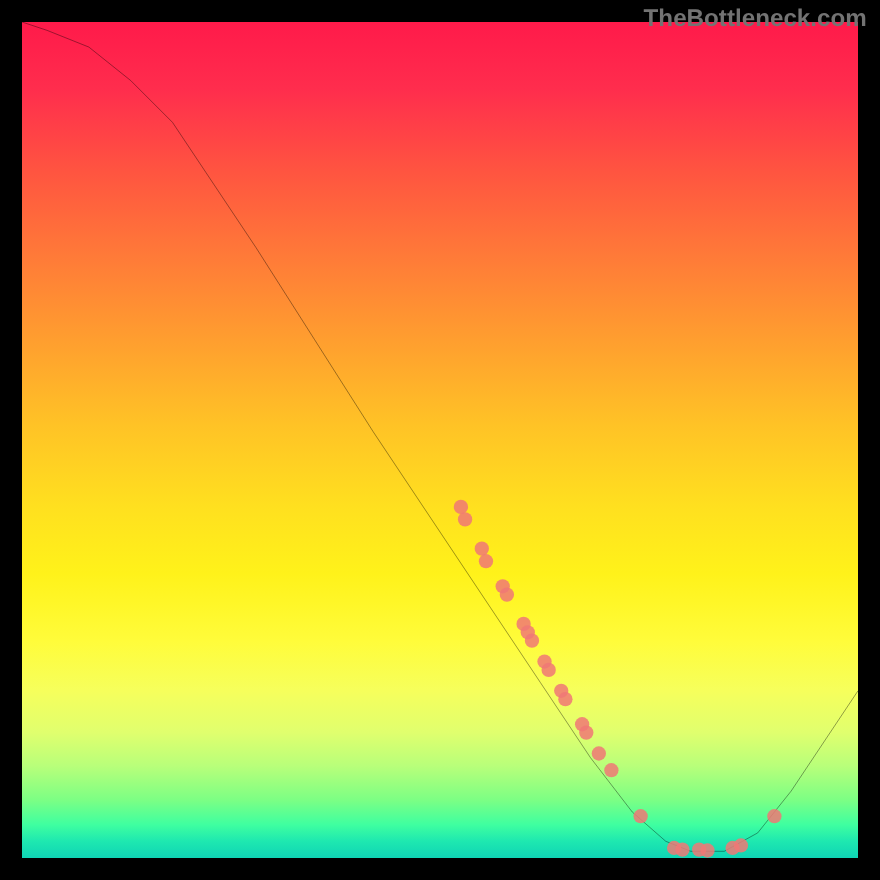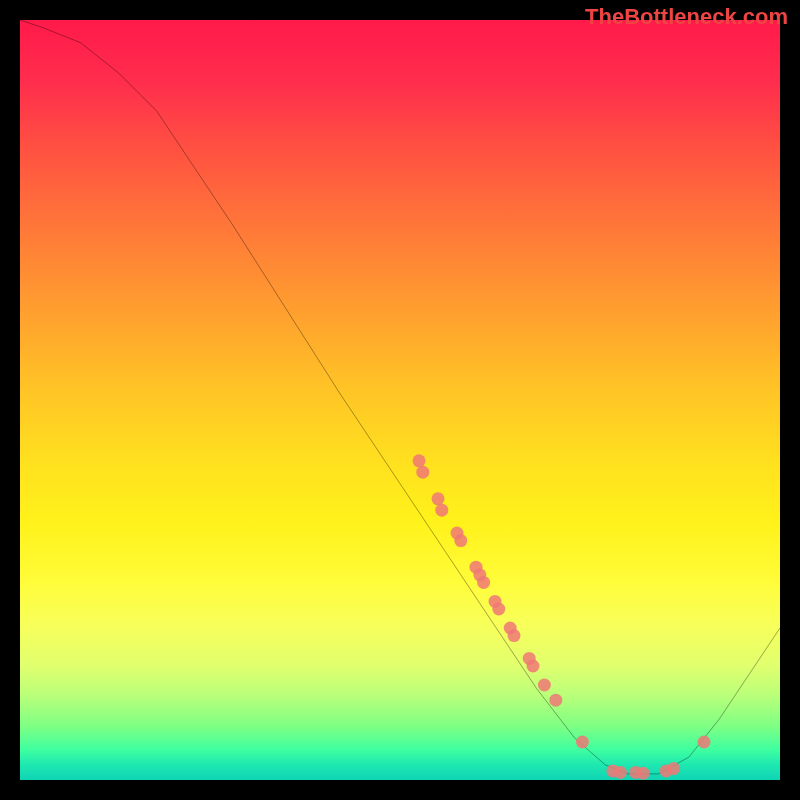--- a/index.html
+++ b/index.html
@@ -7,21 +7,21 @@
     width: 800px;
     height: 800px;
     background: #000;
     position: relative;
     font-family: Arial, sans-serif;
   }
   .watermark {
     position: absolute;
     top: 4px;
     right: 12px;
-    color: #ef4444;
+    color: #737373;
     font-size: 22px;
     font-weight: bold;
     z-index: 10;
   }
   .plot-area {
     position: absolute;
     left: 20px;
     top: 20px;
     width: 760px;
     height: 760px;

